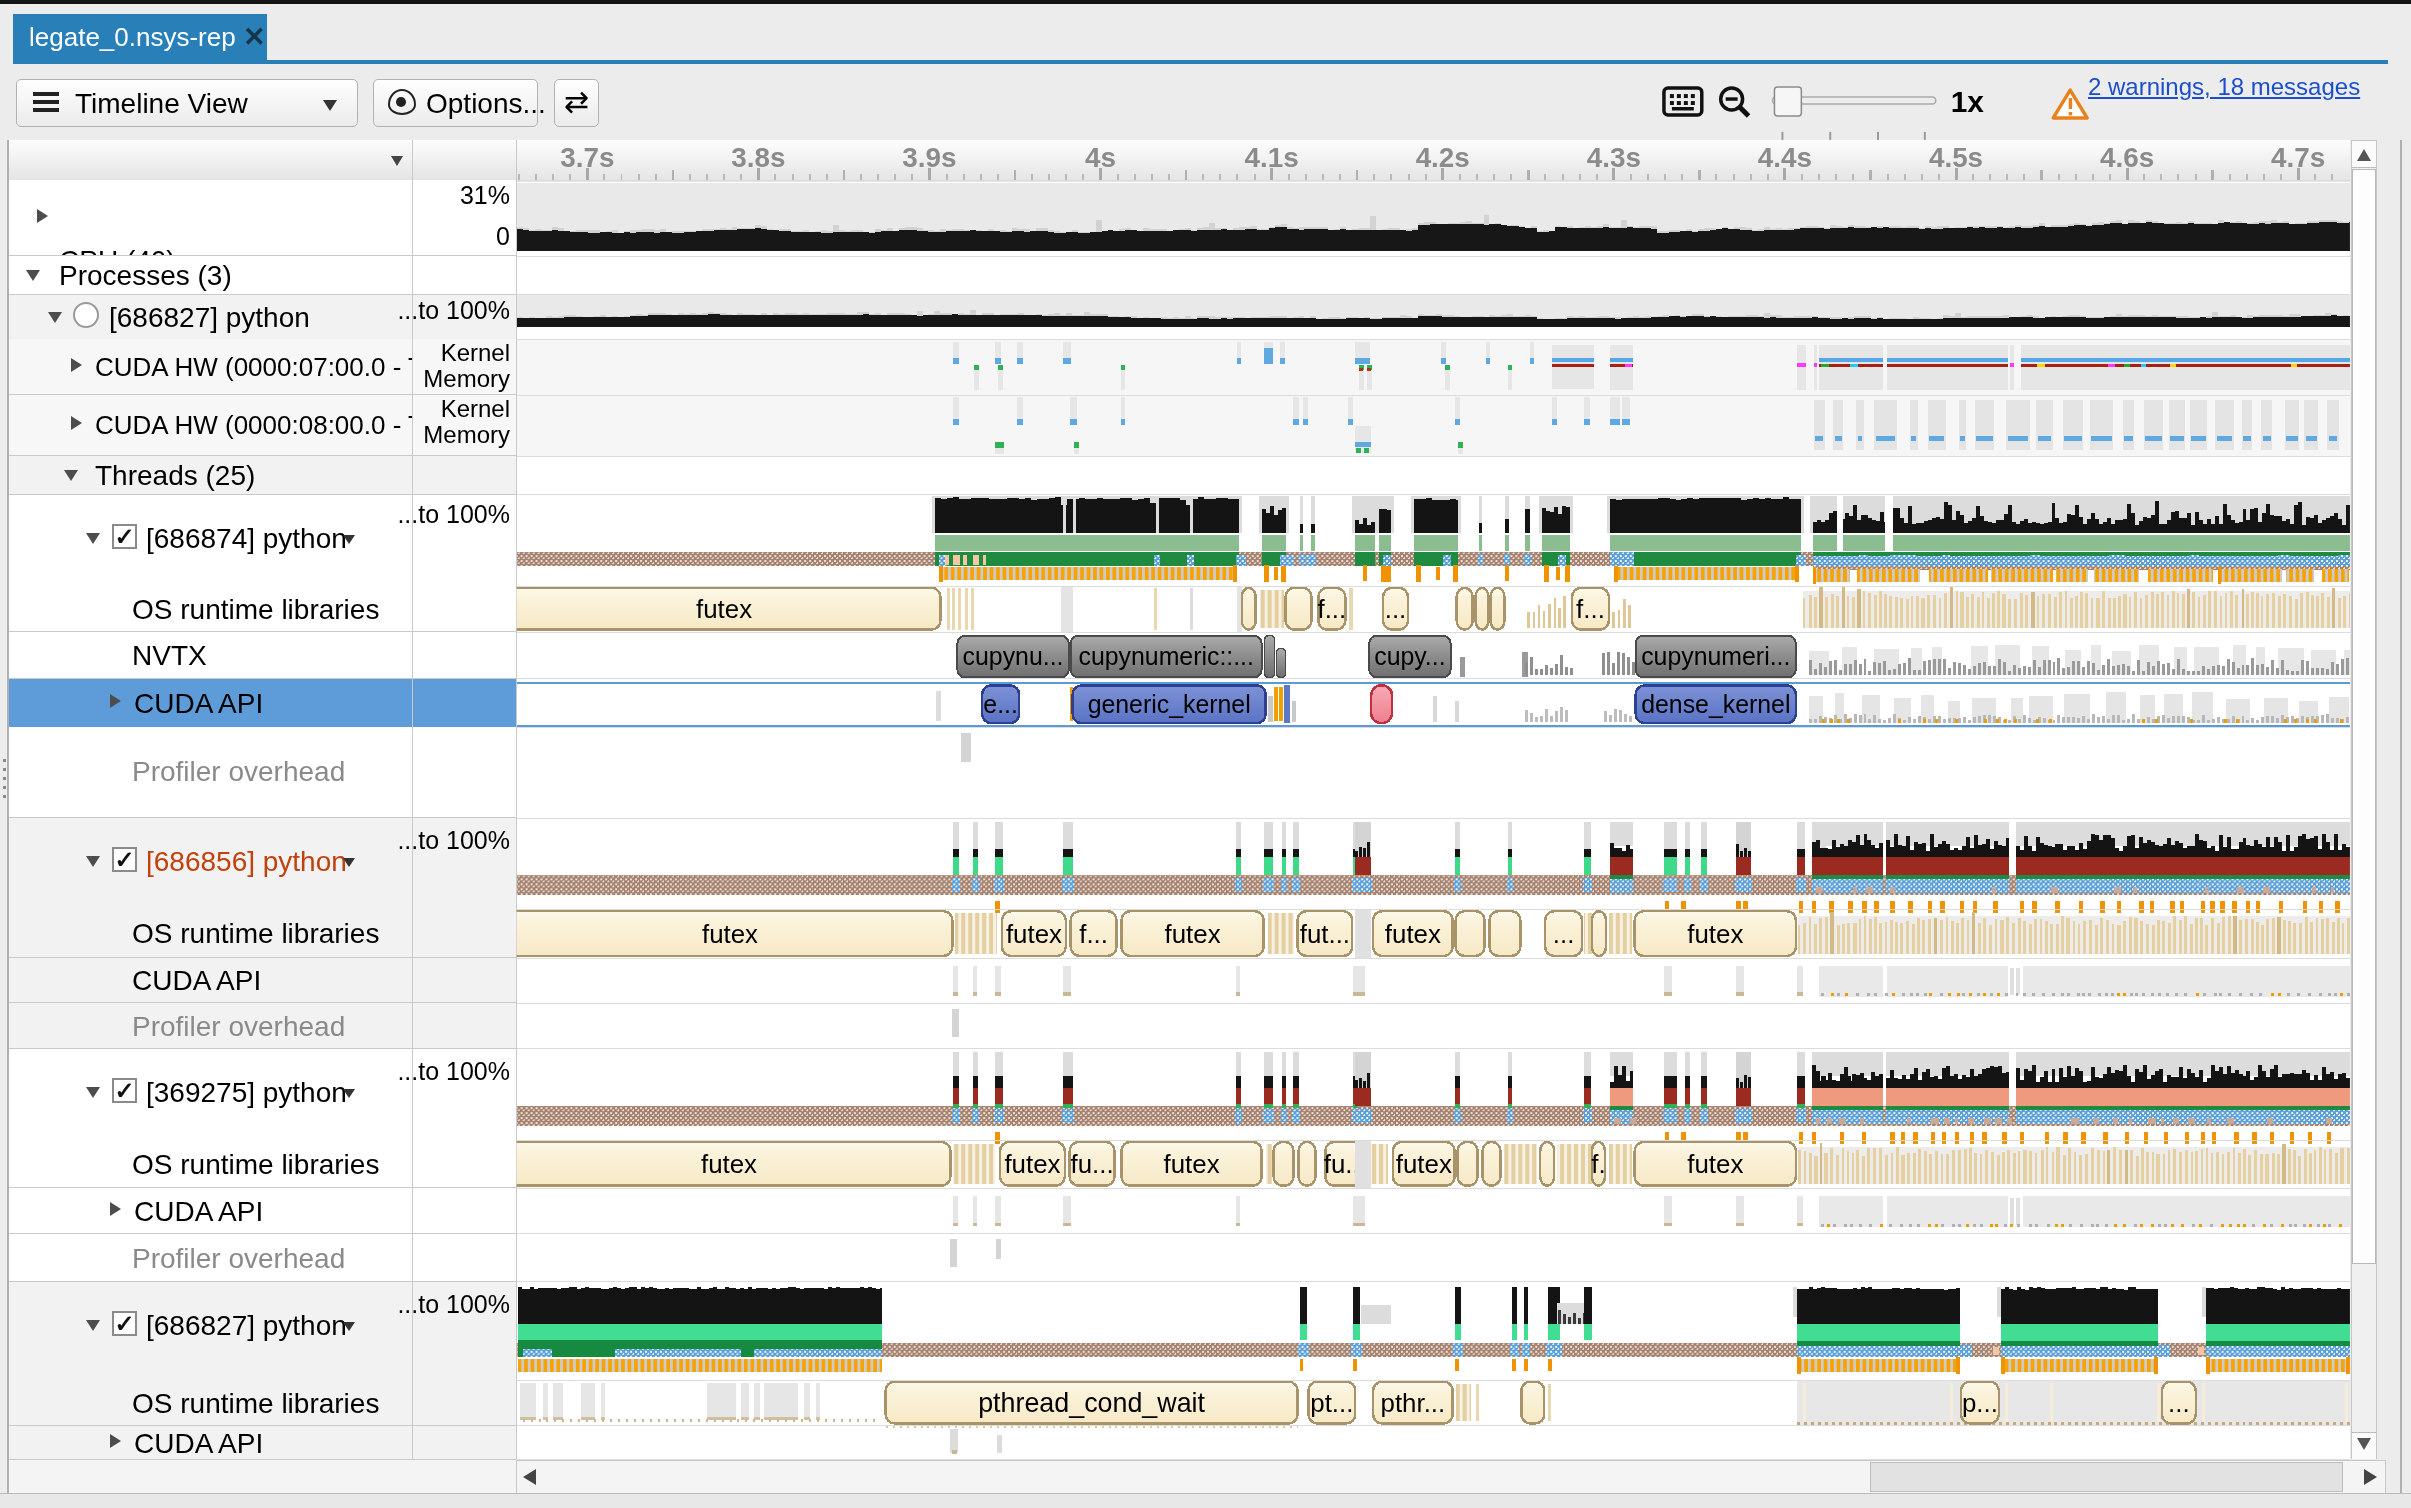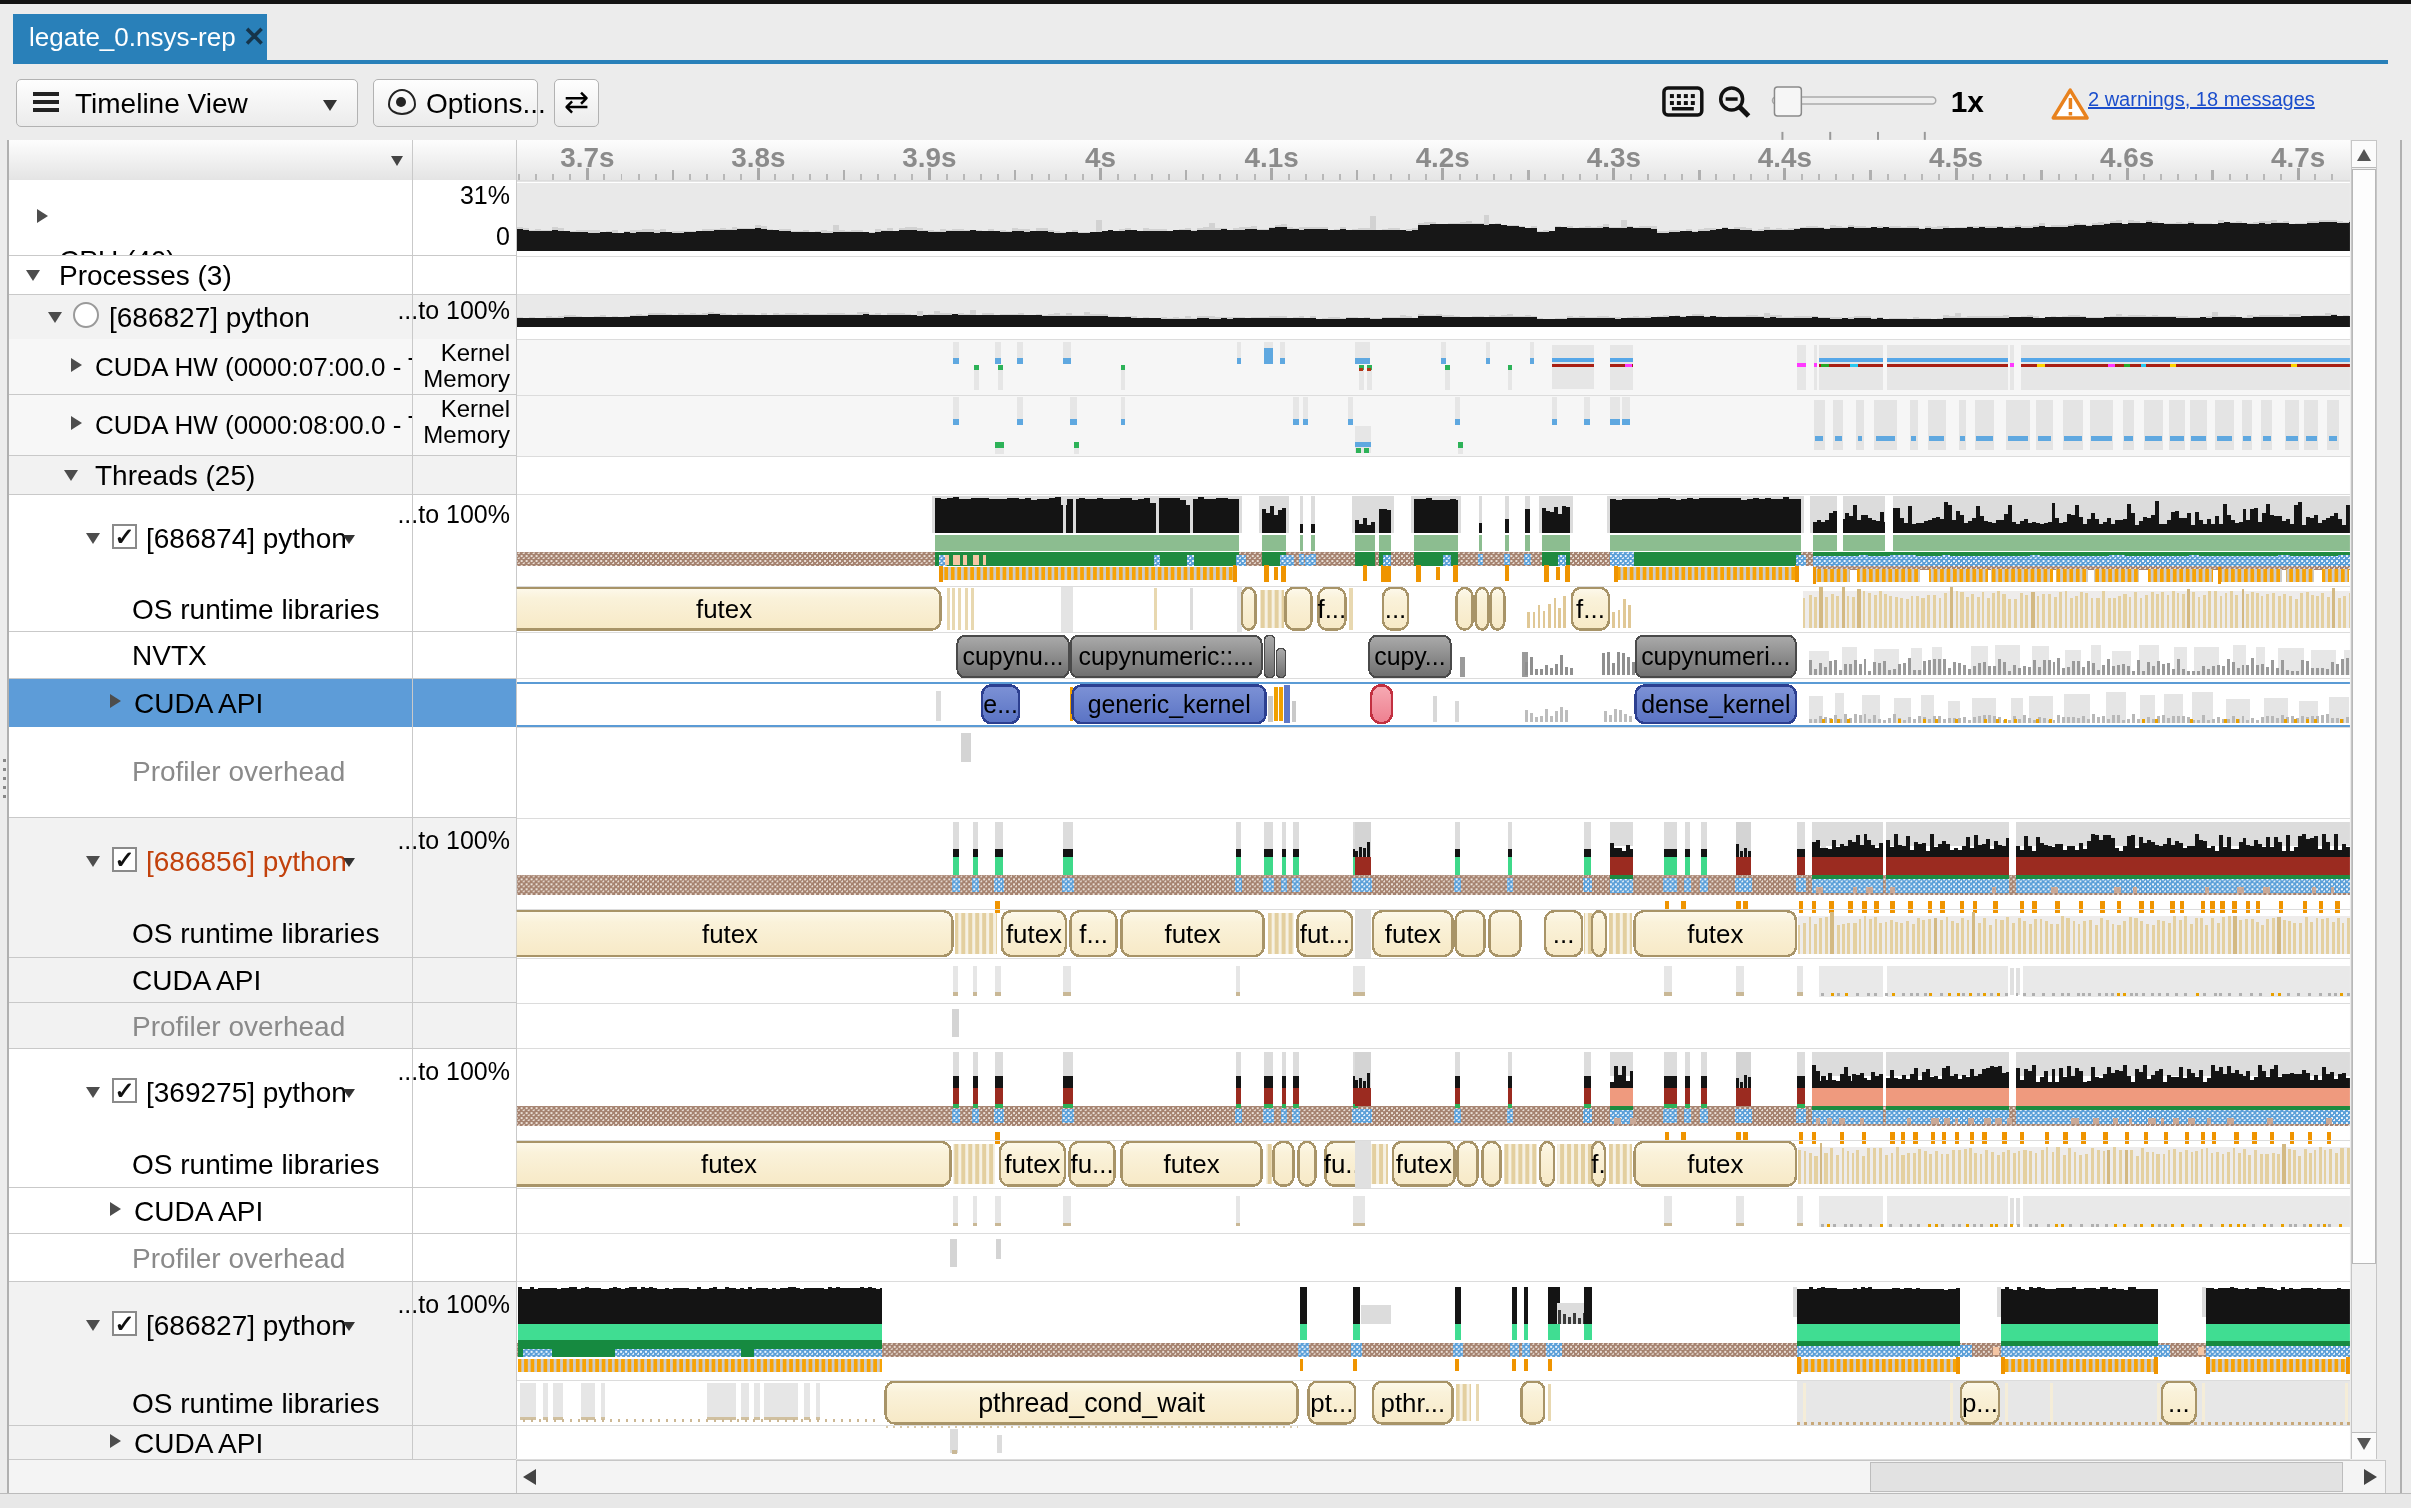--- a/index.html
+++ b/index.html
@@ -49,21 +49,21 @@
 <rect x="123" y="7" width="27" height="29" rx="3" fill="#f6f6f6" stroke="#8a8a8a" stroke-width="1.5"></rect>
 <line x1="131" y1="52" x2="131" y2="60" stroke="#999" stroke-width="2"></line>
 <line x1="179" y1="52" x2="179" y2="60" stroke="#999" stroke-width="2"></line>
 <line x1="227" y1="52" x2="227" y2="60" stroke="#999" stroke-width="2"></line>
 <line x1="274" y1="52" x2="274" y2="60" stroke="#999" stroke-width="2"></line>
 <text x="300" y="32" font-size="30" font-weight="700" fill="#000" font-family="Liberation Sans, sans-serif">1x</text>
 <path d="M420,10 L437,38 L403,38 Z" fill="#fff" stroke="#e8821e" stroke-width="3.5" stroke-linejoin="round"></path>
 <rect x="418.5" y="18" width="3.5" height="11" fill="#e8821e"></rect>
 <rect x="418.5" y="32" width="3.5" height="3.5" fill="#e8821e"></rect>
 </svg>
-<div class="abs" style="left:2088px;top:88px;font-size:20px;color:#1b4ecc;text-decoration:underline;">2 warnings, 18 messages</div>
+<div class="abs" style="left:2088px;top:73px;font-size:24px;color:#1b4ecc;text-decoration:underline;">2 warnings, 18 messages</div>
 
 <div class="abs" style="left:7px;top:140px;width:2px;height:1368px;background:#b0b0b0;"></div>
 <div class="abs" style="left:9px;top:140px;width:507px;height:42px;background:linear-gradient(#fdfdfd,#e4e4e4);border-bottom:2px solid #a8a8a8;box-sizing:border-box;">
 <span style="position:absolute;left:382px;top:16px;width:0;height:0;border-top:10px solid #444;border-left:6.5px solid transparent;border-right:6.5px solid transparent;"></span>
 </div>
 <div class="abs" style="left:516px;top:178px;width:1834px;height:3px;background:#a8a8a8;"></div>
 <div style="position:absolute;left:9px;top:180px;width:403px;height:76px;background:#fff;border-bottom:1px solid #c9c9c9;box-sizing:border-box;overflow:hidden;">
     <span style="position:absolute;left:28px;top:29px;width:0;height:0;border-left:11px solid #4d4d4d;border-top:7px solid transparent;border-bottom:7px solid transparent;"></span>
     <span style="position:absolute;left:50px;top:23px;font-size:28px;color:#000;white-space:nowrap;margin-top:42px;">CPU (40)</span>
   </div>

